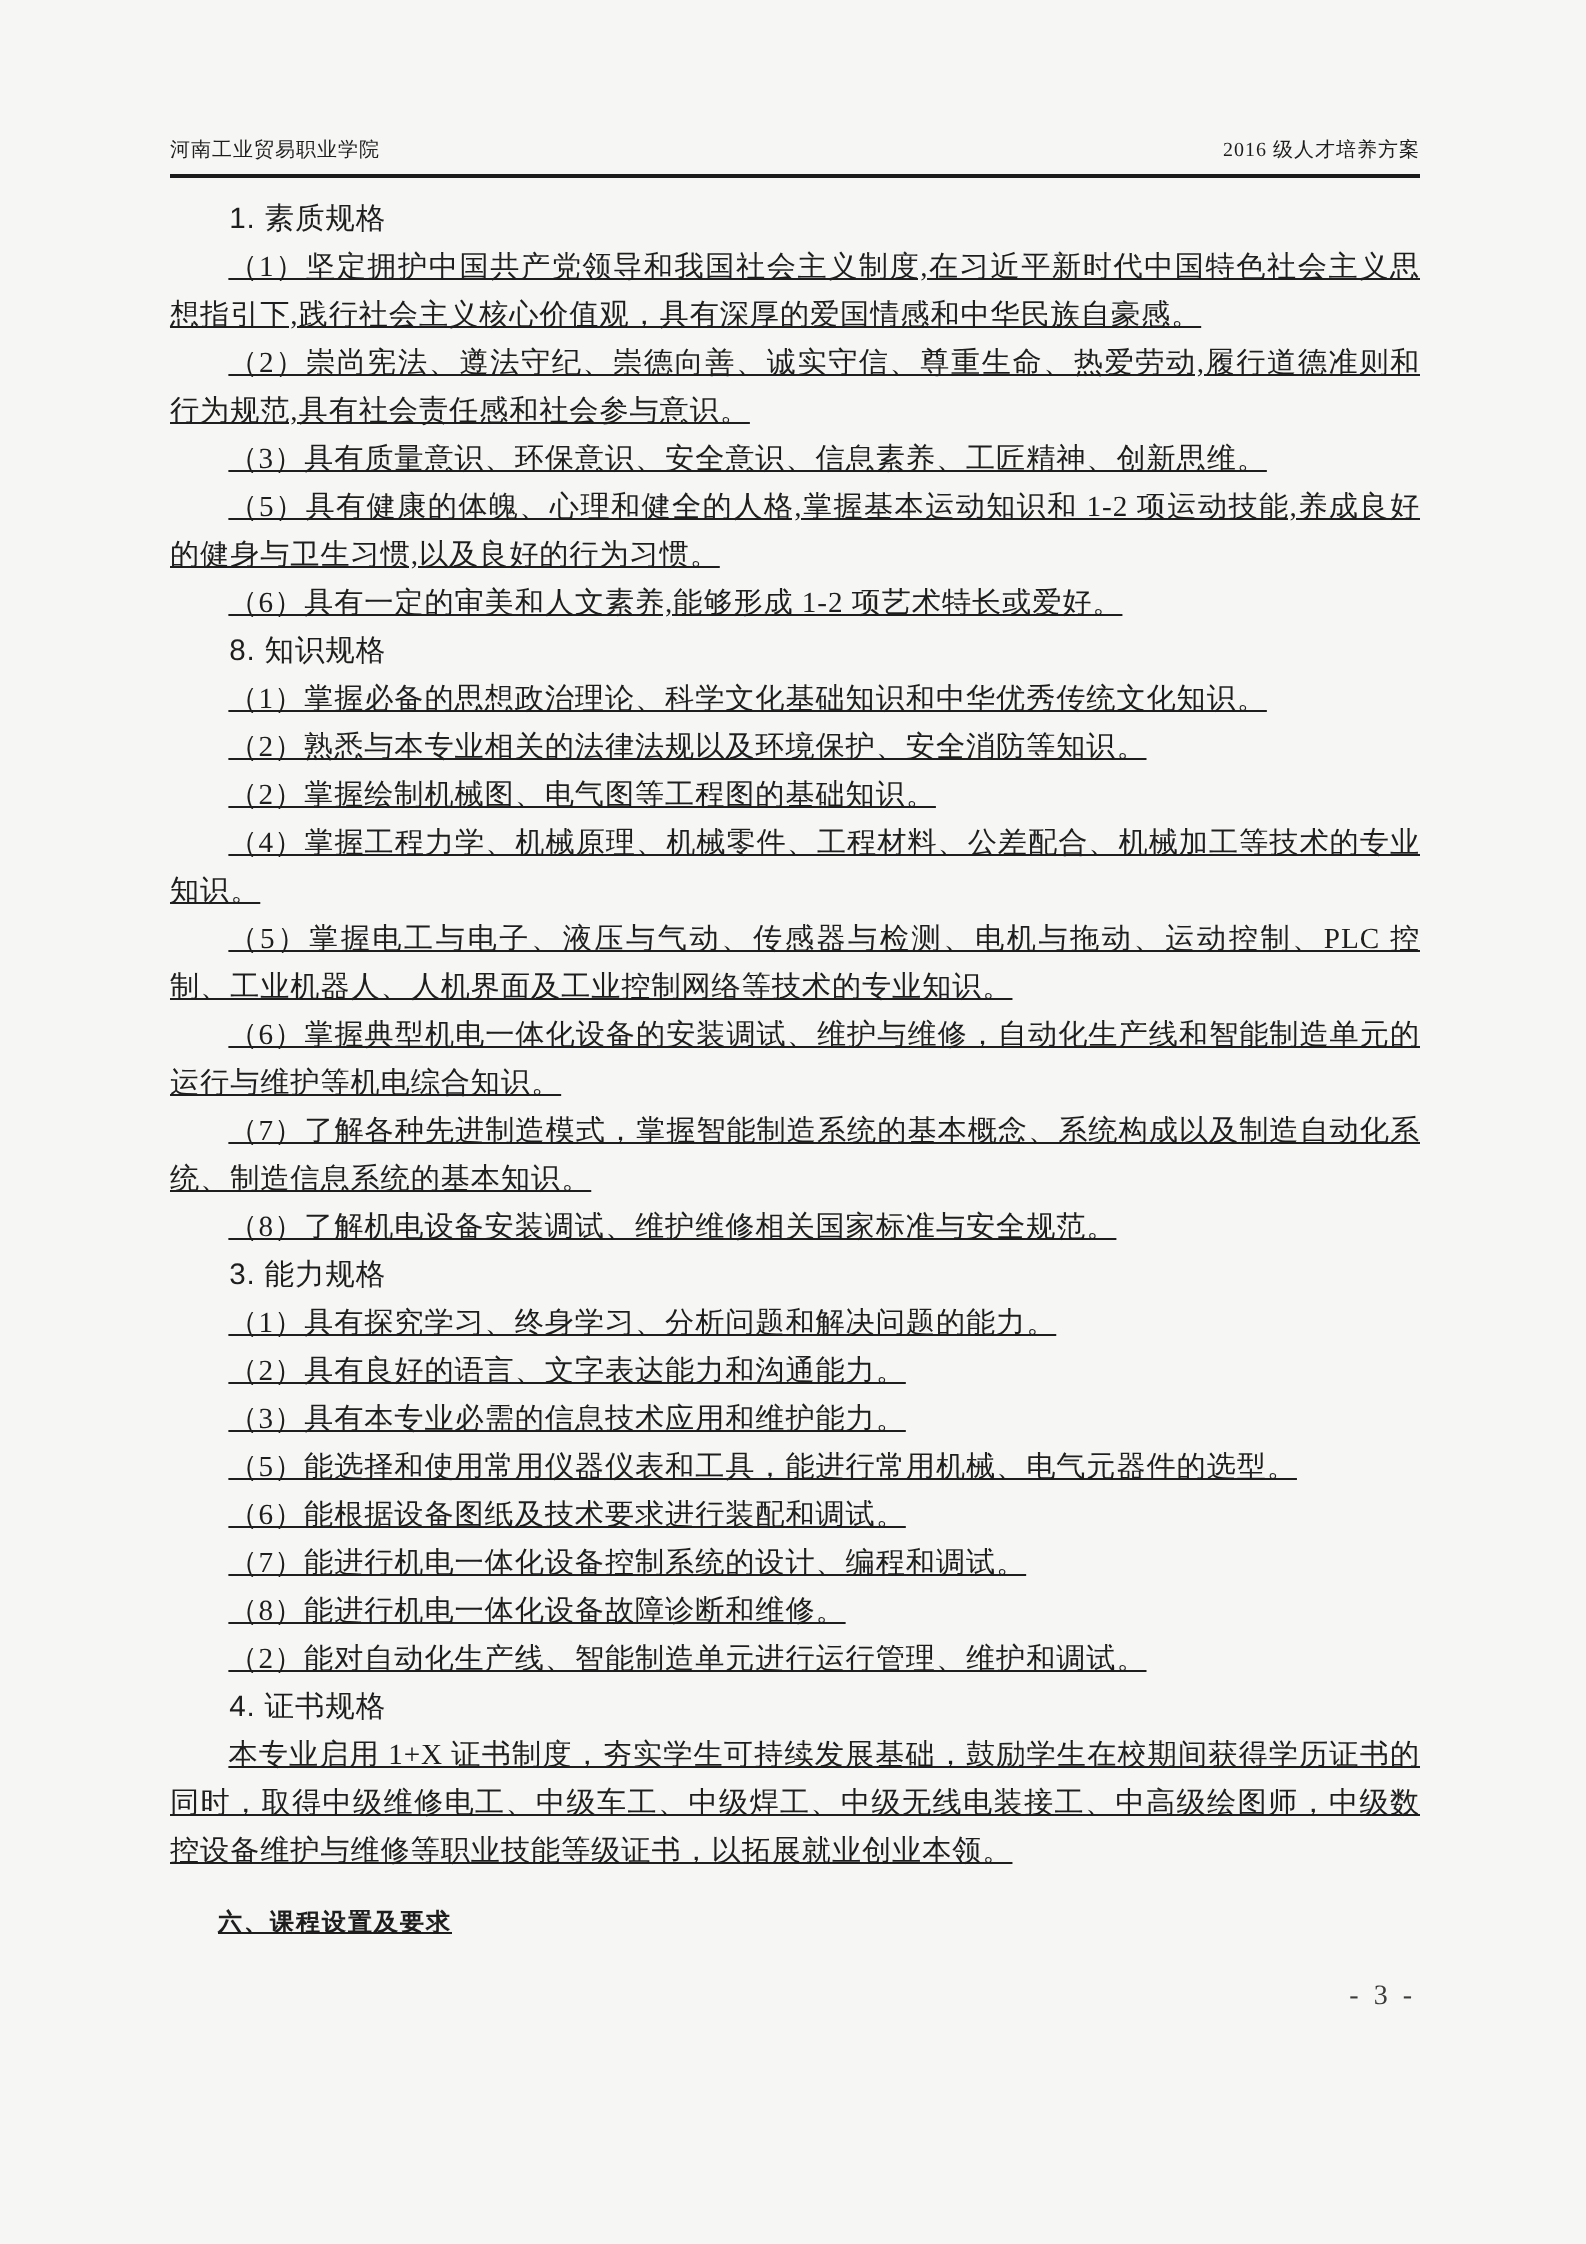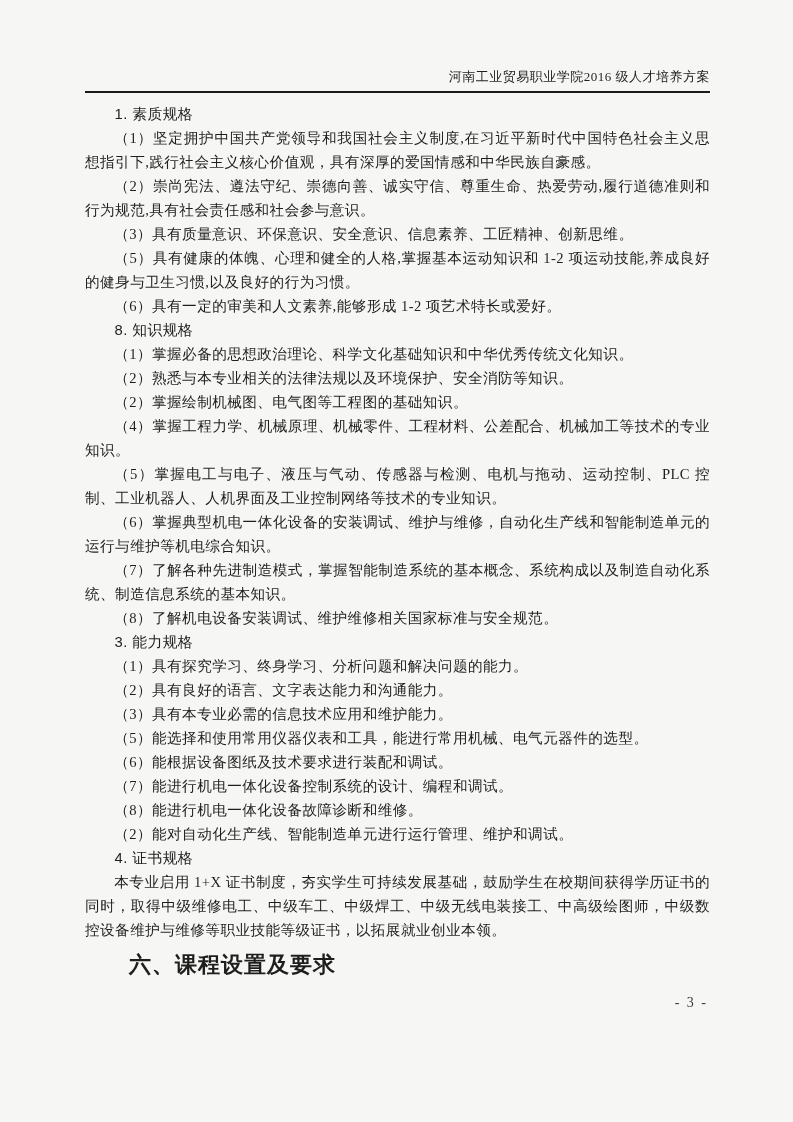--- a/index.html
+++ b/index.html
@@ -16,56 +16,58 @@
   }
   .page {
     position: relative;
     width: 793px;
     height: 1122px;
     box-sizing: border-box;
     padding: 68px 83px 0 85px;
   }
   .page-header {
     display: flex;
-    justify-content: flex-end;
+    justify-content: space-between;
     align-items: flex-end;
-    font-size: 13px;
+    font-size: 10px;
     letter-spacing: 0.5px;
     padding-bottom: 5px;
     border-bottom: 2px solid #1b1b1b;
   }
   .page-header span { white-space: nowrap; }
   .doc-body {
     padding-top: 9px;
     font-size: 14.6px;
     line-height: 24px;
     letter-spacing: 0.45px;
     text-align: justify;
   }
   .doc-body p {
     margin: 0;
     text-indent: 2em;
+    text-decoration: underline;
   }
   .sec-heading {
     margin: 0;
     font-size: 14.8px;
     line-height: 24px;
     font-weight: normal;
     text-indent: 2em;
     font-family: "Liberation Sans", "DejaVu Sans", sans-serif;
     letter-spacing: 0.4px;
   }
   .big-heading {
     margin: 10px 0 0 0;
-    font-size: 22px;
+    font-size: 12px;
     line-height: 26px;
     font-weight: bold;
     text-indent: 2em;
     font-family: "Liberation Sans", "DejaVu Sans", sans-serif;
     letter-spacing: 1px;
+    text-decoration: underline;
   }
   .page-number {
     margin-top: 13px;
     text-align: right;
     font-size: 14px;
     letter-spacing: 2px;
     color: #3b3b3b;
     padding-right: 2px;
   }
 </style>

